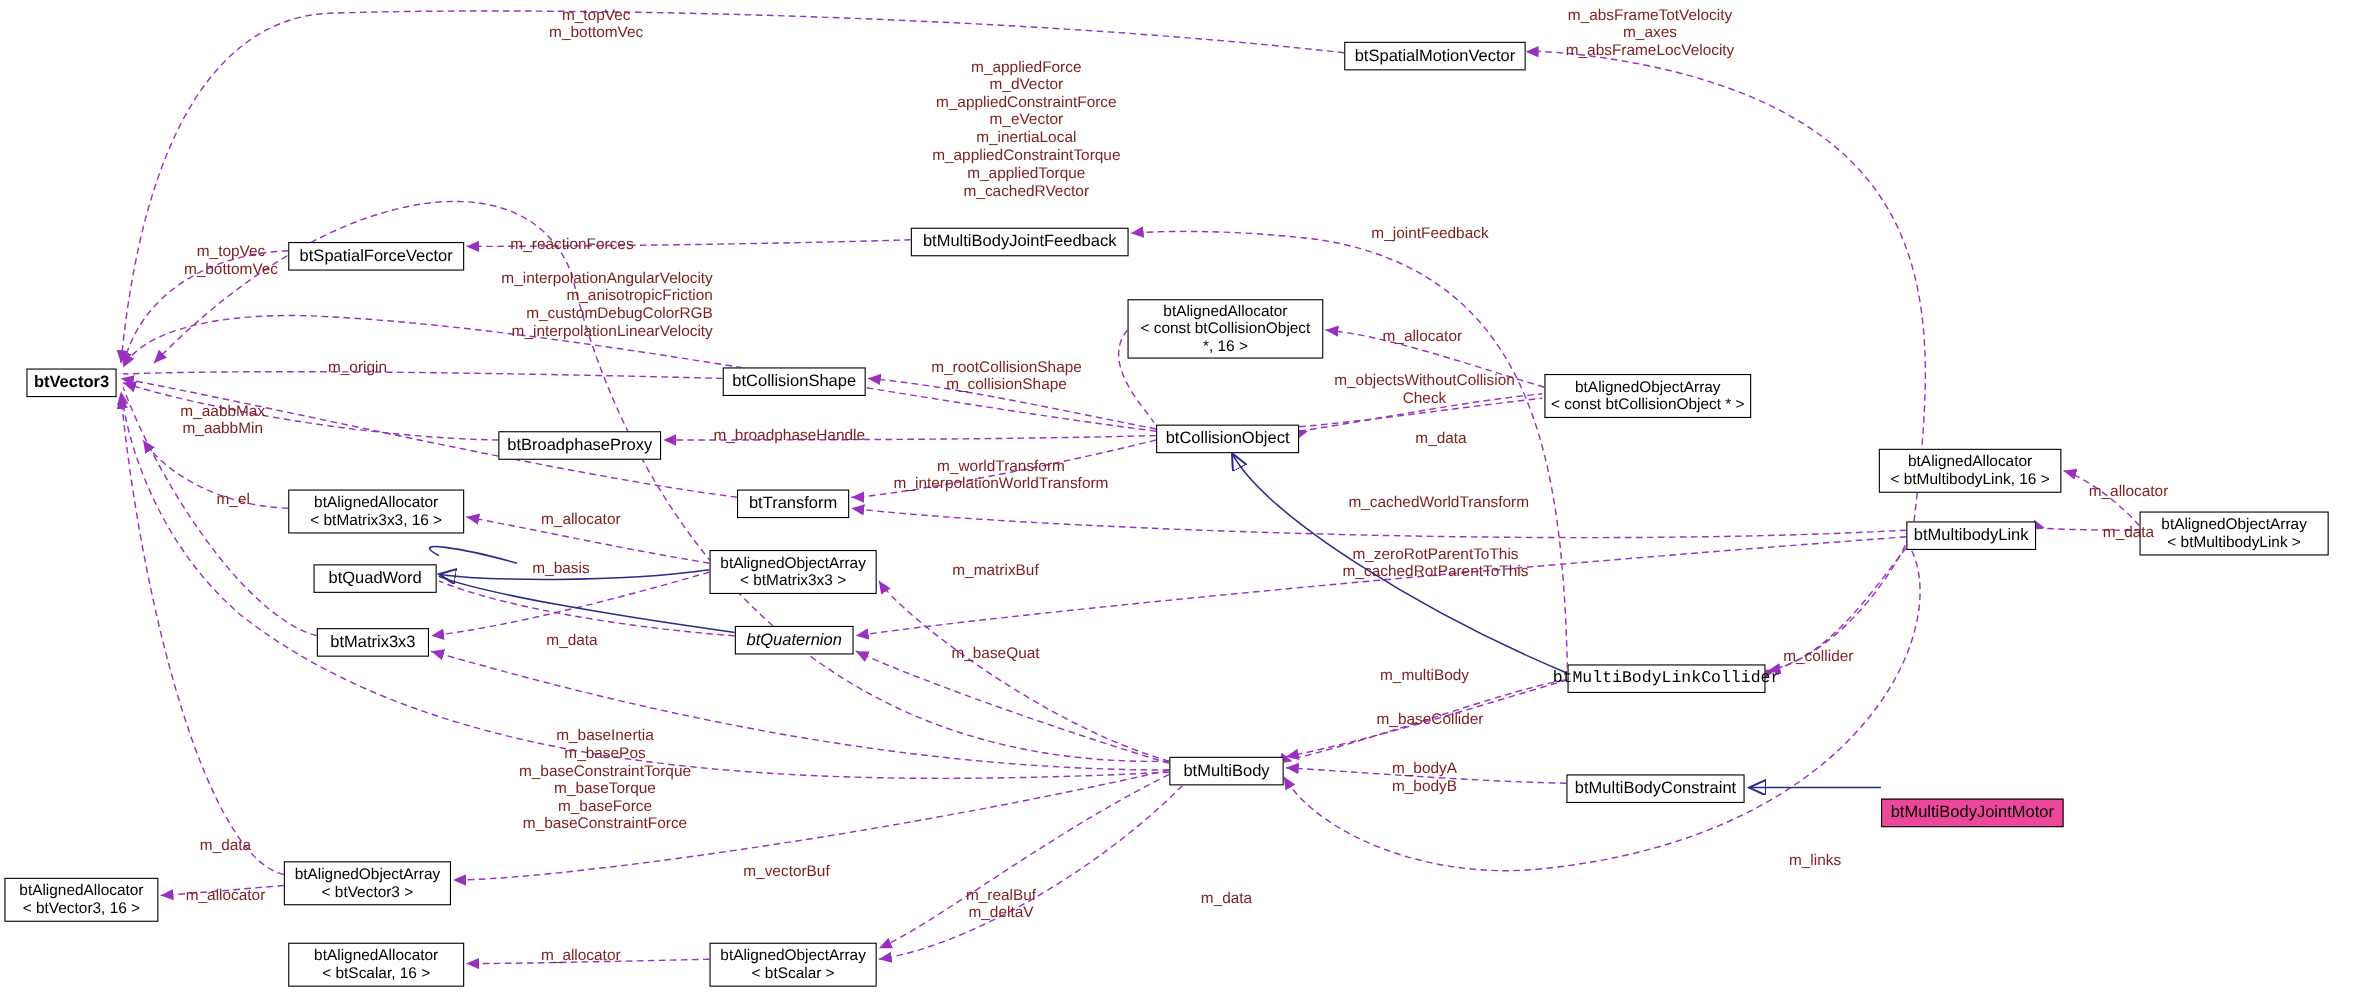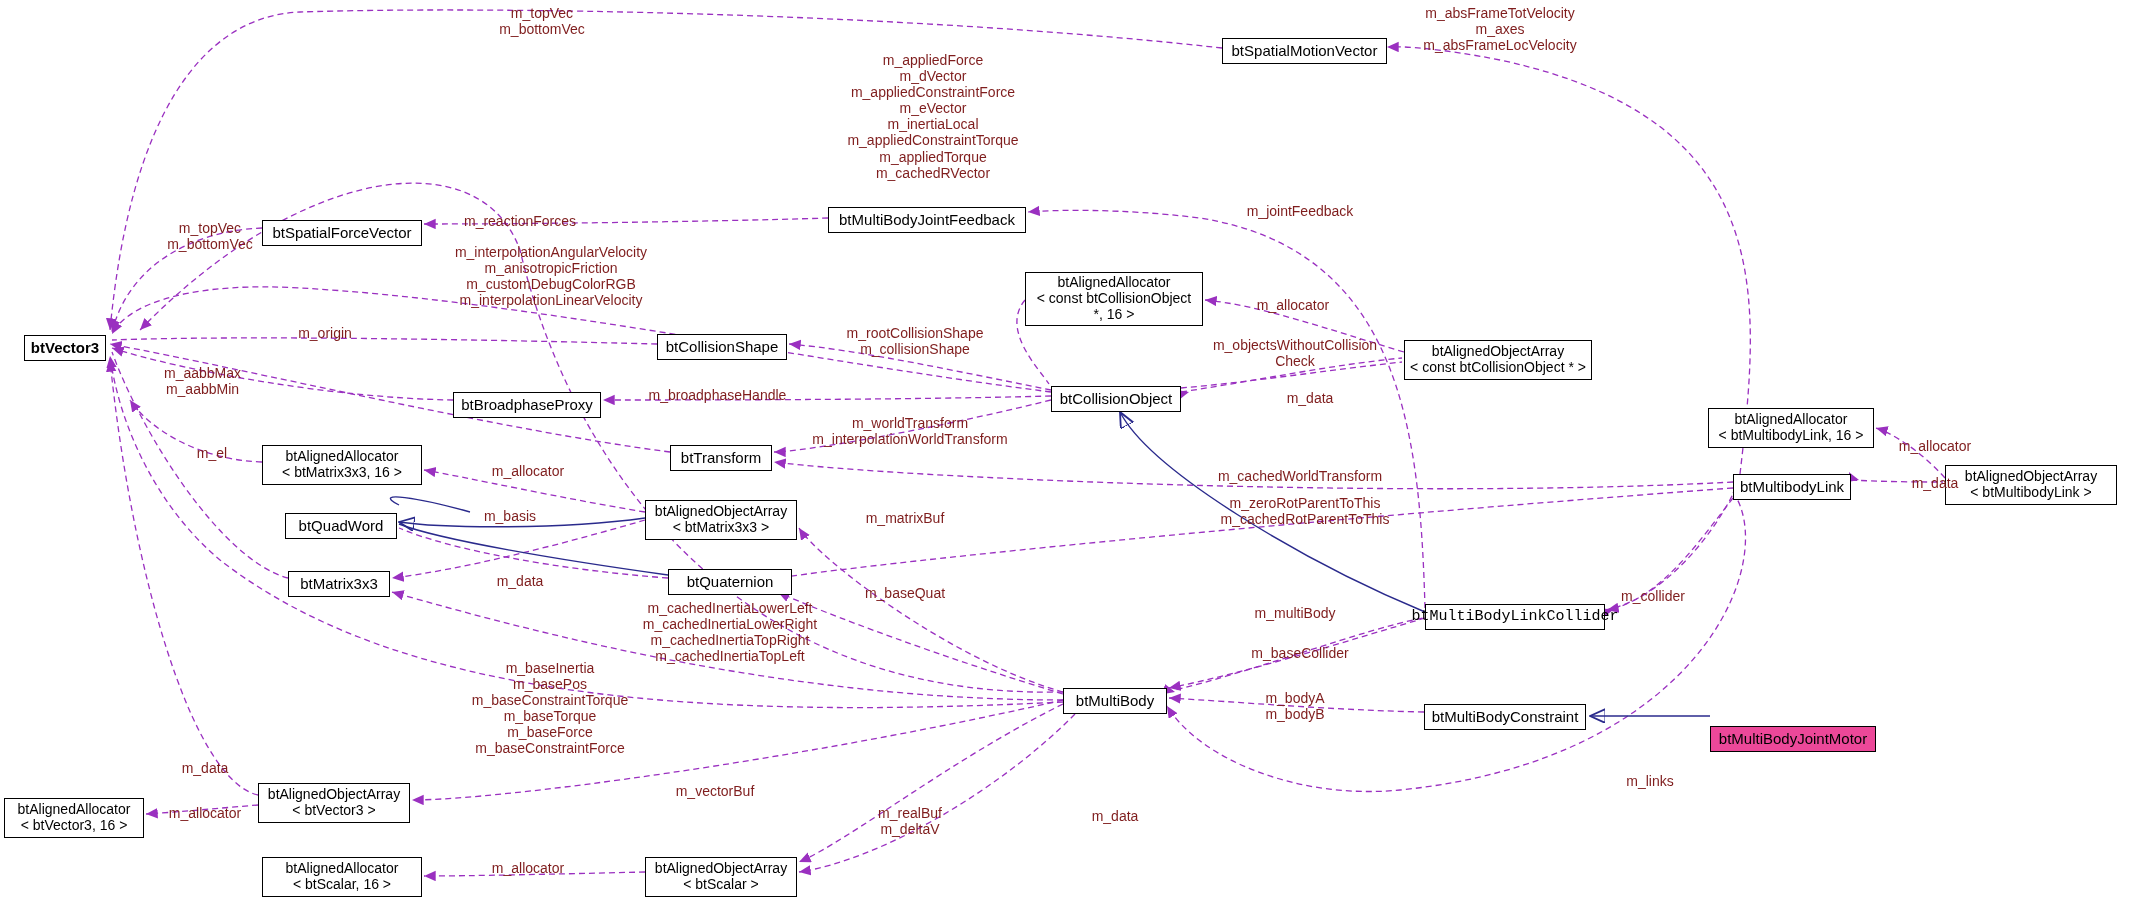--- a/index.html
+++ b/index.html
@@ -147,21 +147,21 @@
   <div class="node" style="left:262px;top:445px;width:160px;height:40px;font-size:14px;"><span>btAlignedAllocator
 &lt; btMatrix3x3, 16 &gt;</span></div>
   <div class="node" style="left:670px;top:445px;width:102px;height:26px;"><span>btTransform</span></div>
   <div class="node" style="left:1733px;top:474px;width:118px;height:26px;"><span>btMultibodyLink</span></div>
   <div class="node" style="left:1945px;top:465px;width:172px;height:40px;font-size:14px;"><span>btAlignedObjectArray
 &lt; btMultibodyLink &gt;</span></div>
   <div class="node" style="left:285px;top:513px;width:112px;height:26px;"><span>btQuadWord</span></div>
   <div class="node" style="left:645px;top:500px;width:152px;height:40px;font-size:14px;"><span>btAlignedObjectArray
 &lt; btMatrix3x3 &gt;</span></div>
   <div class="node" style="left:288px;top:571px;width:102px;height:26px;"><span>btMatrix3x3</span></div>
-  <div class="node" style="left:668px;top:569px;width:124px;height:26px;"><span>btQuaternion</span></div>
+  <div class="node" style="left:668px;top:569px;width:108px;height:26px;font-style:italic;"><span>btQuaternion</span></div>
   <div class="node" style="left:1425px;top:604px;width:180px;height:26px;font-family:Liberation Mono, monospace;"><span>btMultiBodyLinkCollider</span></div>
   <div class="node" style="left:1063px;top:688px;width:104px;height:26px;"><span>btMultiBody</span></div>
   <div class="node" style="left:1424px;top:704px;width:162px;height:26px;"><span>btMultiBodyConstraint</span></div>
   <div class="node hl" style="left:1710px;top:704px;width:166px;height:26px;"><span>btMultiBodyJointMotor</span></div>
   <div class="node" style="left:258px;top:783px;width:152px;height:40px;font-size:14px;"><span>btAlignedObjectArray
 &lt; btVector3 &gt;</span></div>
   <div class="node" style="left:4px;top:798px;width:140px;height:40px;font-size:14px;"><span>btAlignedAllocator
 &lt; btVector3, 16 &gt;</span></div>
   <div class="node" style="left:262px;top:857px;width:160px;height:40px;font-size:14px;"><span>btAlignedAllocator
 &lt; btScalar, 16 &gt;</span></div>
@@ -178,51 +178,47 @@
 m_appliedConstraintTorque
 m_appliedTorque
 m_cachedRVector</div>
   <div class="elabel" style="left:1400px;top:5px;width:200px;">m_absFrameTotVelocity
 m_axes
 m_absFrameLocVelocity</div>
   <div class="elabel" style="left:1240px;top:203px;width:120px;">m_jointFeedback</div>
   <div class="elabel" style="left:155px;top:220px;width:110px;">m_topVec
 m_bottomVec</div>
   <div class="elabel" style="left:455px;top:213px;width:130px;">m_reactionForces</div>
-  <div class="elabel" style="left:441px;top:244px;width:220px;">m_interpolationAngularVelocity
+  <div class="elabel" style="left:428px;top:244px;width:220px;text-align:right;">m_interpolationAngularVelocity
 m_anisotropicFriction
 m_customDebugColorRGB
 m_interpolationLinearVelocity</div>
   <div class="elabel" style="left:1243px;top:297px;width:100px;">m_allocator</div>
   <div class="elabel" style="left:285px;top:325px;width:80px;">m_origin</div>
   <div class="elabel" style="left:835px;top:325px;width:160px;">m_rootCollisionShape
 m_collisionShape</div>
   <div class="elabel" style="left:1200px;top:337px;width:190px;">m_objectsWithoutCollision
 Check</div>
   <div class="elabel" style="left:150px;top:365px;width:105px;">m_aabbMax
 m_aabbMin</div>
   <div class="elabel" style="left:640px;top:387px;width:155px;">m_broadphaseHandle</div>
   <div class="elabel" style="left:1270px;top:390px;width:80px;">m_data</div>
   <div class="elabel" style="left:800px;top:415px;width:220px;">m_worldTransform
 m_interpolationWorldTransform</div>
   <div class="elabel" style="left:182px;top:445px;width:60px;">m_el</div>
   <div class="elabel" style="left:478px;top:463px;width:100px;">m_allocator</div>
-  <div class="elabel" style="left:1210px;top:468px;width:180px;">m_cachedWorldTransform</div>
+  <div class="elabel" style="left:1210px;top:448px;width:180px;text-align:right;">m_cachedWorldTransform</div>
   <div class="elabel" style="left:1885px;top:438px;width:100px;">m_allocator</div>
   <div class="elabel" style="left:1895px;top:475px;width:80px;">m_data</div>
   <div class="elabel" style="left:1215px;top:495px;width:180px;">m_zeroRotParentToThis
 m_cachedRotParentToThis</div>
   <div class="elabel" style="left:470px;top:508px;width:80px;">m_basis</div>
   <div class="elabel" style="left:855px;top:510px;width:100px;">m_matrixBuf</div>
   <div class="elabel" style="left:480px;top:573px;width:80px;">m_data</div>
   <div class="elabel" style="left:855px;top:585px;width:100px;">m_baseQuat</div>
-  <div class="elabel" style="left:630px;top:600px;width:200px;">m_cachedInertiaLowerLeft
-m_cachedInertiaLowerRight
-m_cachedInertiaTopRight
-m_cachedInertiaTopLeft</div>
   <div class="elabel" style="left:1608px;top:588px;width:90px;">m_collider</div>
   <div class="elabel" style="left:1245px;top:605px;width:100px;">m_multiBody</div>
   <div class="elabel" style="left:1240px;top:645px;width:120px;">m_baseCollider</div>
   <div class="elabel" style="left:450px;top:660px;width:200px;">m_baseInertia
 m_basePos
 m_baseConstraintTorque
 m_baseTorque
 m_baseForce
 m_baseConstraintForce</div>
   <div class="elabel" style="left:1245px;top:690px;width:100px;">m_bodyA

